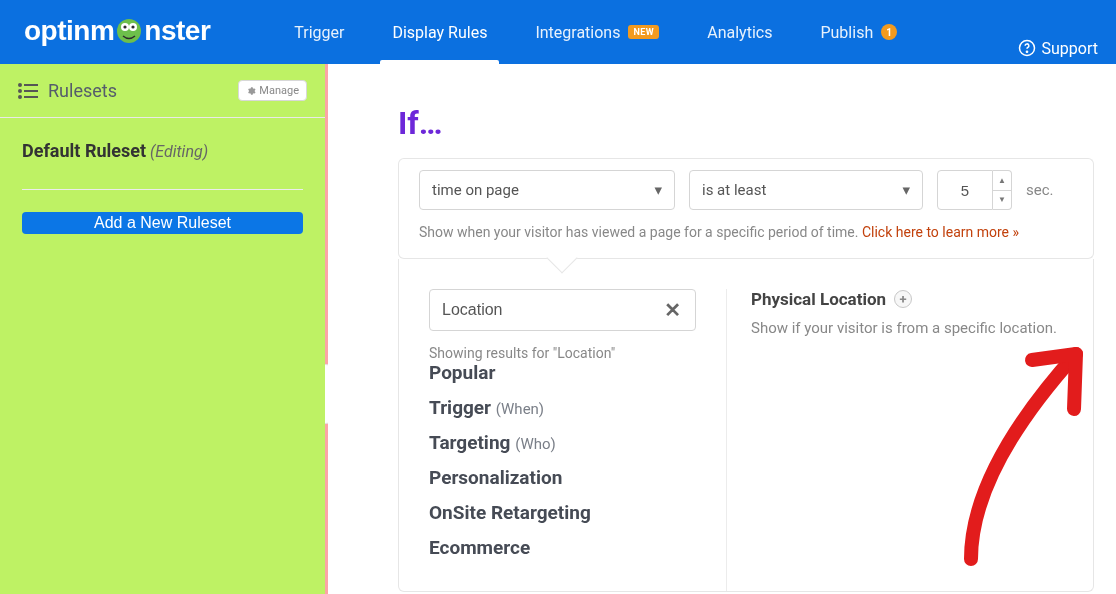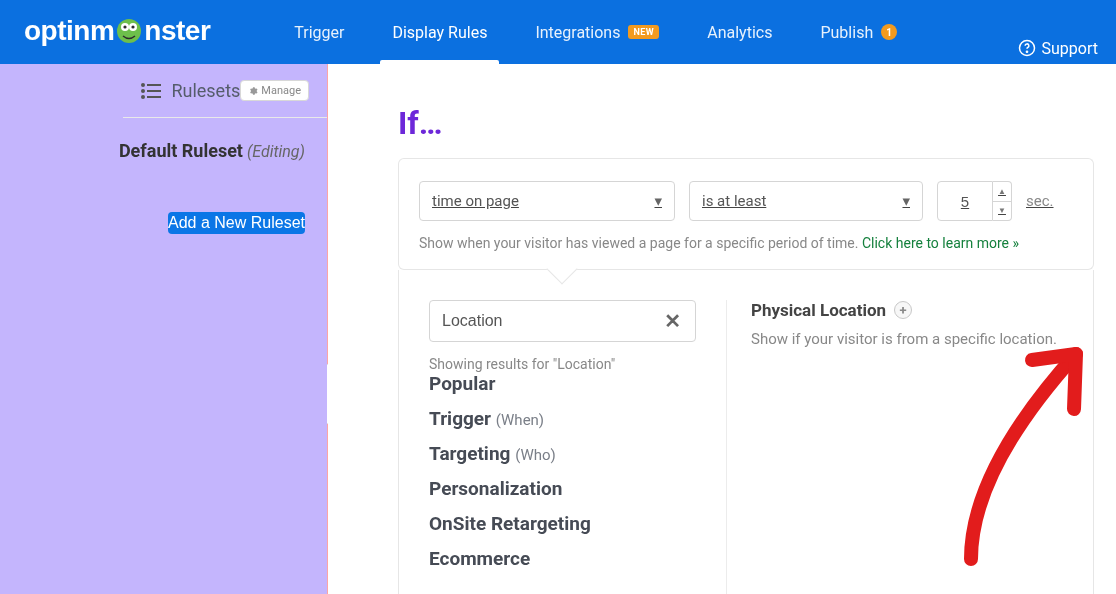--- a/index.html
+++ b/index.html
@@ -89,26 +89,25 @@
     font-size: 16px;
     cursor: pointer;
     margin-top: 32px;
   }
   .support-link svg { margin-right: 6px; }
 
   
   .body-wrap { display: flex; height: calc(100% - 64px); position: relative; }
   .sidebar {
     width: 328px;
-    border-right: 1px solid #fca5a5;
-    background: #c4b5fd;
+    border-right: 3px solid #fca5a5;
+    background: #bef264;
     display: flex;
     flex-direction: column;
     position: relative;
-    align-items: flex-end;
   }
   .collapse-handle {
     position: absolute;
     right: -14px;
     top: 300px;
     width: 14px;
     height: 60px;
     background: #fff;
     border: 1px solid #e3e3e3;
     border-left: none;
@@ -190,24 +189,23 @@
     font-weight: 700;
     color: #6d28d9;
     margin-bottom: 16px;
   }
   .rule-row {
     display: flex;
     align-items: center;
     background: #fff;
     border: 1px solid #e6e6e6;
     border-bottom: none;
-    padding: 22px 20px 8px;
+    padding: 11px 20px 8px;
     width: 696px;
     border-radius: 6px 6px 0 0;
-    text-decoration: underline;
   }
   .select-box {
     border: 1px solid #d5d5d5;
     border-radius: 4px;
     background: #fff;
     height: 40px;
     display: flex;
     align-items: center;
     padding: 0 12px;
     color: #555;
@@ -263,21 +261,21 @@
   .rule-help {
     width: 696px;
     border: 1px solid #e6e6e6;
     border-top: none;
     padding: 6px 20px 18px;
     font-size: 14px;
     color: #888;
     border-radius: 0 0 6px 6px;
     position: relative;
   }
-  .rule-help a { color: #15803d; text-decoration: none; cursor: pointer; }
+  .rule-help a { color: #c2410c; text-decoration: none; cursor: pointer; }
 
   
   .notch {
     position: absolute;
     left: 152px;
     bottom: -11px;
     width: 22px;
     height: 22px;
     background: #fff;
     border-right: 1px solid #e6e6e6;

